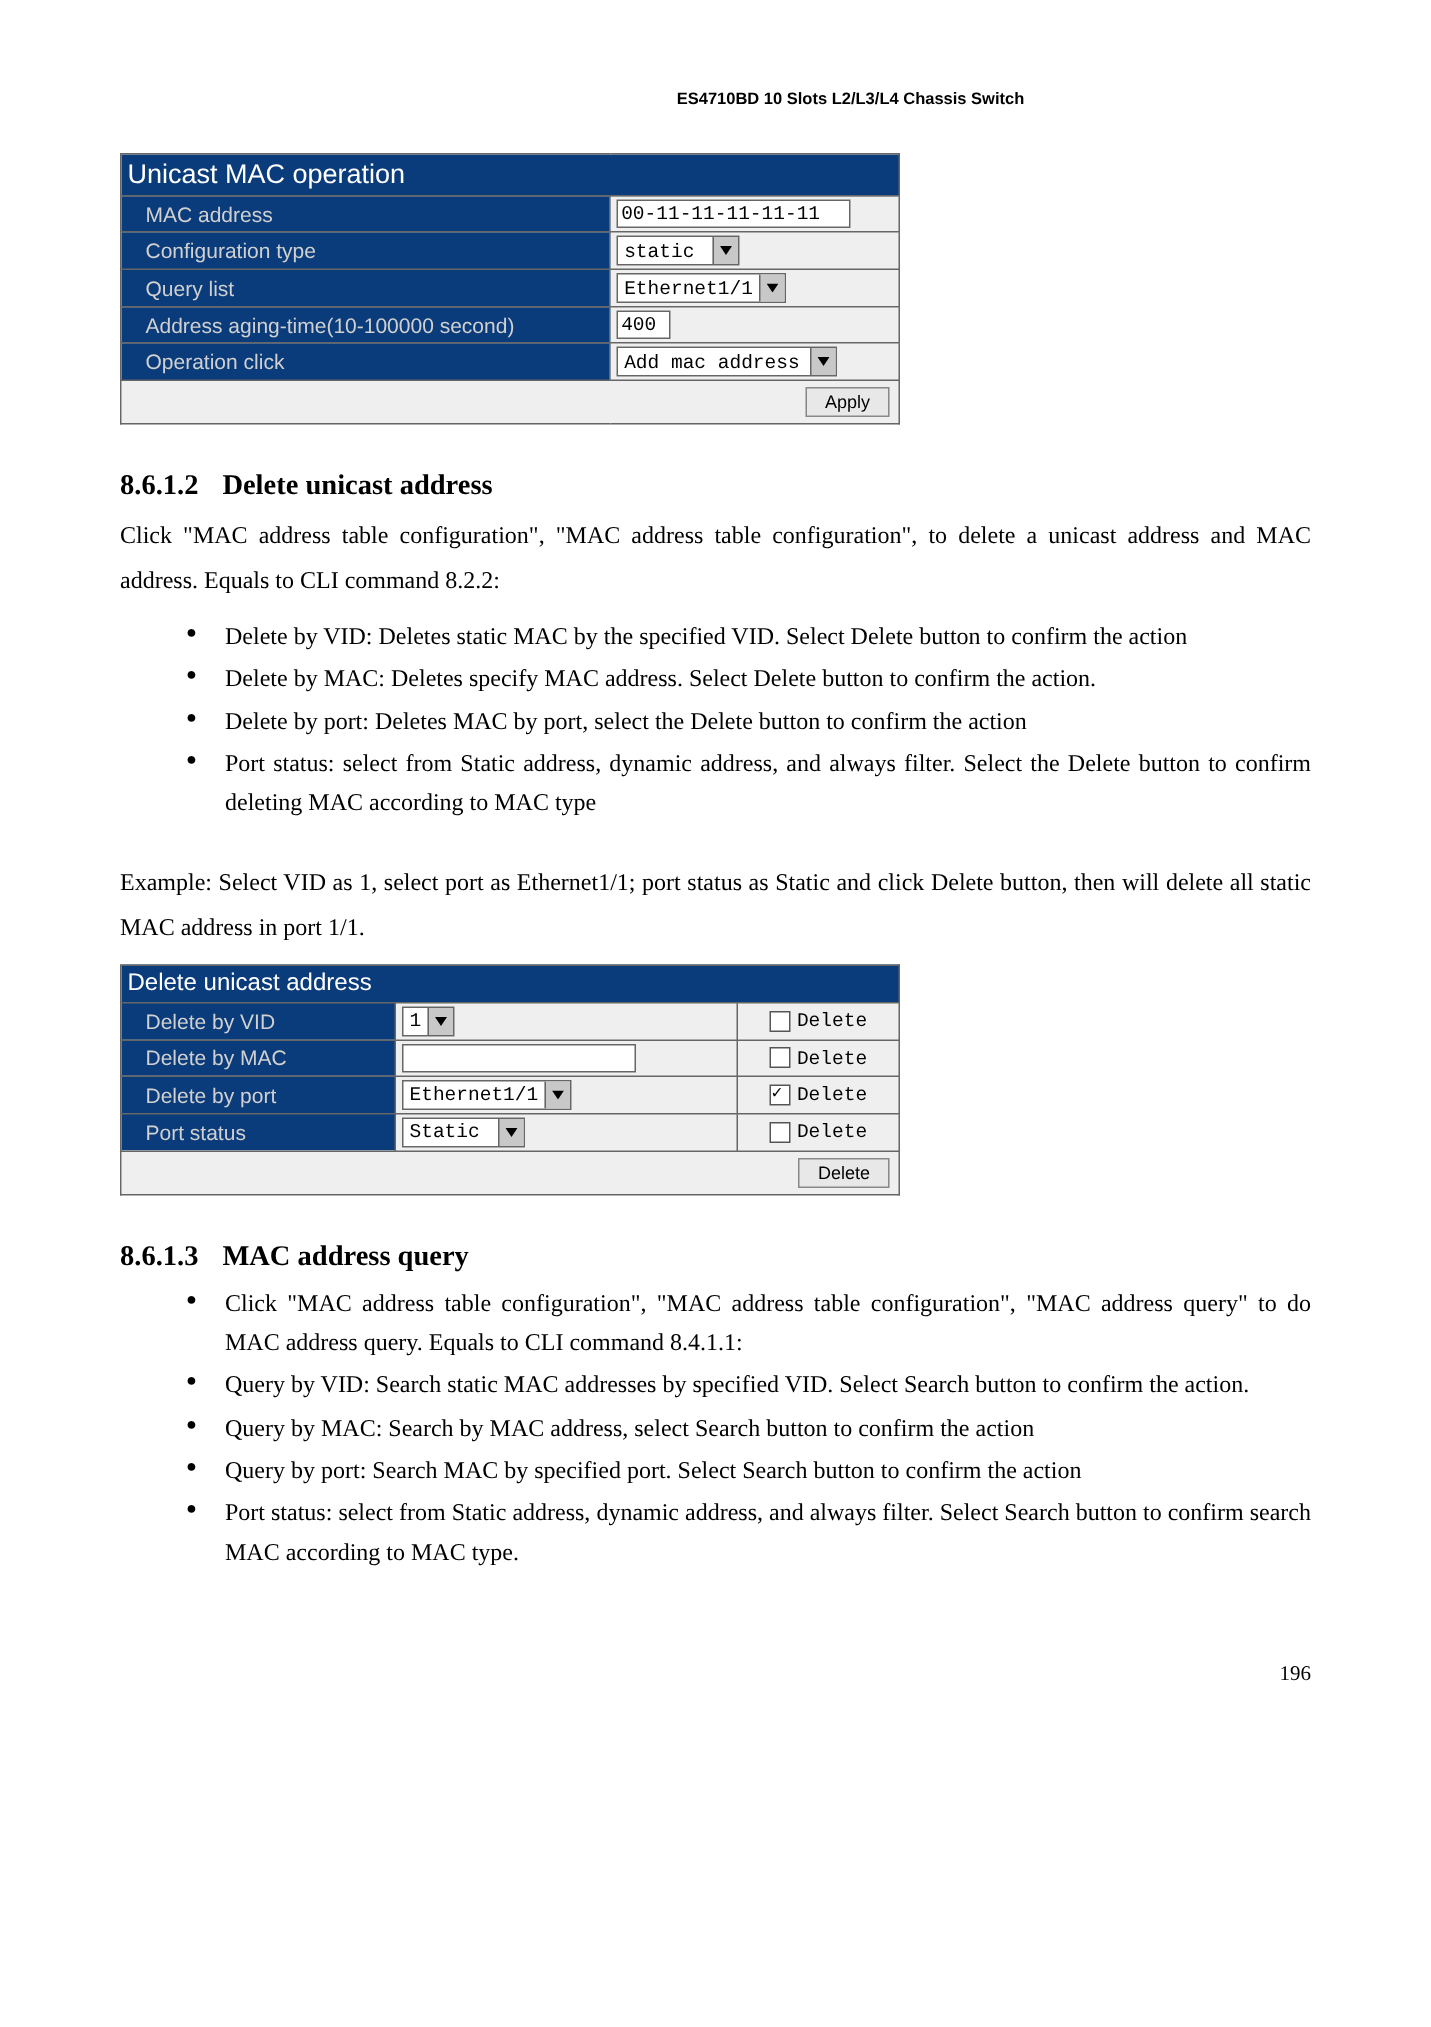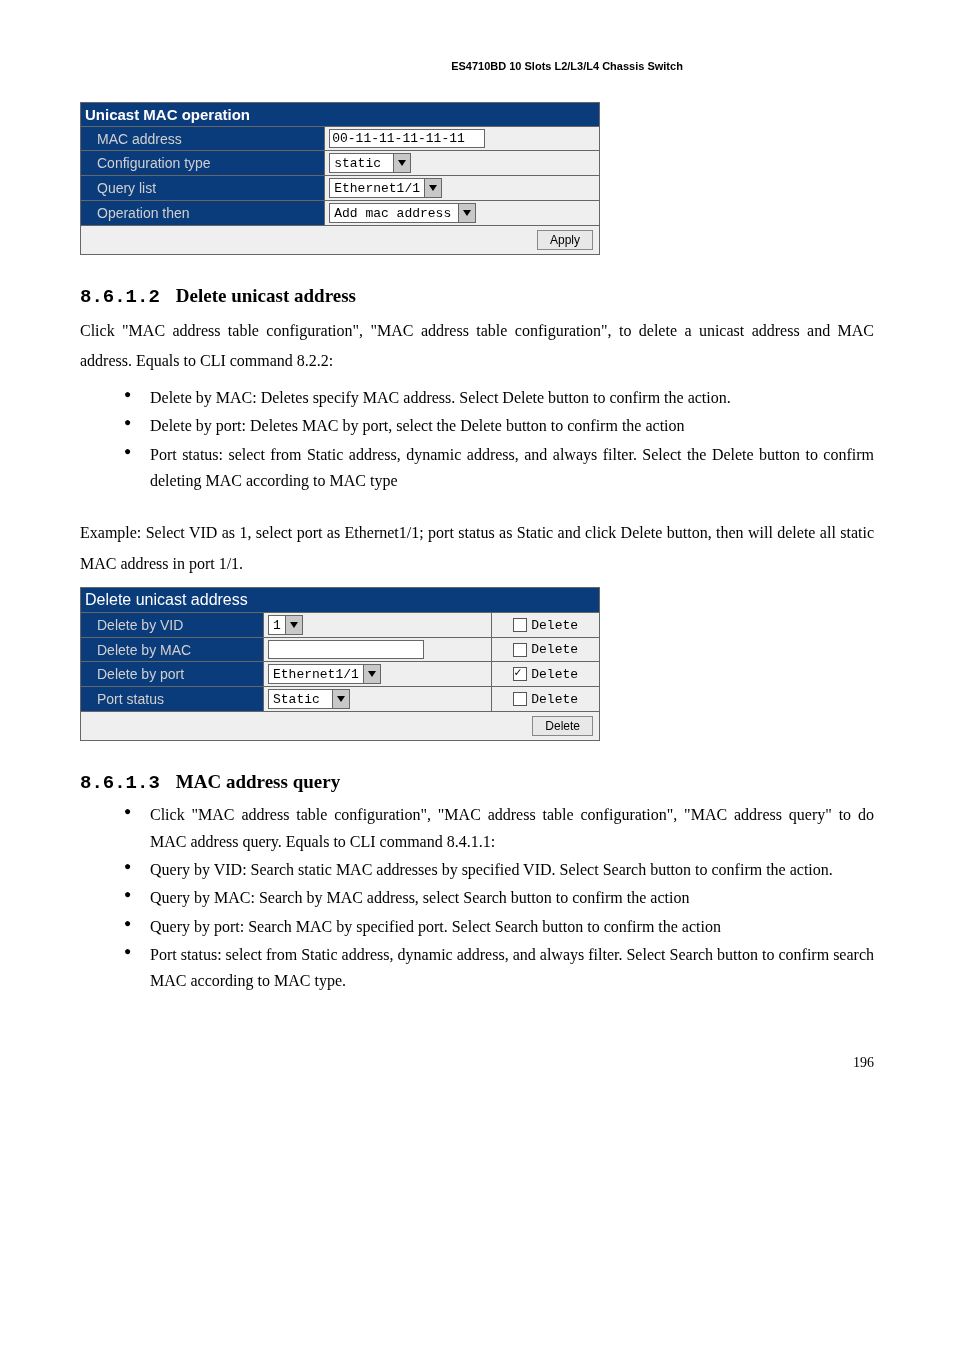--- a/index.html
+++ b/index.html
@@ -28,22 +28,22 @@
   }
   .config-table td {
     border: 1px solid #666;
     padding: 2px 4px;
     vertical-align: middle;
   }
   .config-table .title-row td {
     background: #0a3b7a;
     color: #fff;
     font-family: Verdana, sans-serif;
-    font-weight: bold;
-    font-size: 15px;
+    font-weight: normal;
+    font-size: 18px;
     padding: 3px 4px;
   }
   .config-table .label-cell {
     background: #0a3b7a;
     color: #d0d0d0;
     font-family: Verdana, sans-serif;
     font-size: 14px;
     padding: 3px 16px;
   }
   .config-table .input-cell {
@@ -126,21 +126,20 @@
   }
   h3.section {
     font-family: "Times New Roman", Times, serif;
     font-size: 19px;
     font-weight: bold;
     margin: 20px 0 8px 0;
   }
   h3.section .num {
     display: inline-block;
     margin-right: 16px;
-    font-family: Liberation Mono, monospace;
   }
   p.para {
     font-size: 16px;
     line-height: 1.9;
     margin: 4px 0 8px 0;
     text-align: justify;
   }
   ul.bullets {
     list-style: none;
     padding: 0;
@@ -203,21 +202,27 @@
         <span class="sel-value">Ethernet1/1</span>
         <span class="sel-arrow">
               <svg viewBox="0 0 8 6">
                 <polygon points="0,0 8,0 4,6" fill="#000"></polygon>
               </svg>
             </span>
       </span>
     </td>
   </tr>
   <tr>
-    <td class="label-cell">Operation then</td>
+    <td class="label-cell">Address aging-time(10-100000 second)</td>
+    <td class="input-cell">
+      <input class="text-input" style="width: 30px;" value="400">
+    </td>
+  </tr>
+  <tr>
+    <td class="label-cell">Operation click</td>
     <td class="input-cell">
       <span class="select-fake">
         <span class="sel-value" style="min-width:120px">Add mac address</span>
         <span class="sel-arrow">
               <svg viewBox="0 0 8 6">
                 <polygon points="0,0 8,0 4,6" fill="#000"></polygon>
               </svg>
             </span>
       </span>
     </td>
@@ -229,20 +234,21 @@
     </td>
   </tr>
 </tbody>
   </table>
 
 <h3 class="section">
   <span class="num">8.6.1.2</span><span>Delete unicast address</span>
 </h3>
 <p class="para">Click "MAC address table configuration", "MAC address table configuration", to delete a unicast address and MAC address. Equals to CLI command 8.2.2:</p>
 <ul class="bullets">
+  <li>Delete by VID: Deletes static MAC by the specified VID. Select Delete button to confirm the action</li>
   <li>Delete by MAC: Deletes specify MAC address. Select Delete button to confirm the action.</li>
   <li>Delete by port: Deletes MAC by port, select the Delete button to confirm the action</li>
   <li>Port status: select from Static address, dynamic address, and always filter. Select the Delete button to confirm deleting MAC according to MAC type</li>
 </ul>
 <p class="para" style="margin-top:24px">Example: Select VID as 1, select port as Ethernet1/1; port status as Static and click Delete button, then will delete all static MAC address in port 1/1.</p>
 
 <table class="config-table">
   <tbody>
       <tr class="title-row">
         <td colspan="3" style="font-weight:normal;font-size:16px;">Delete unicast address</td>

